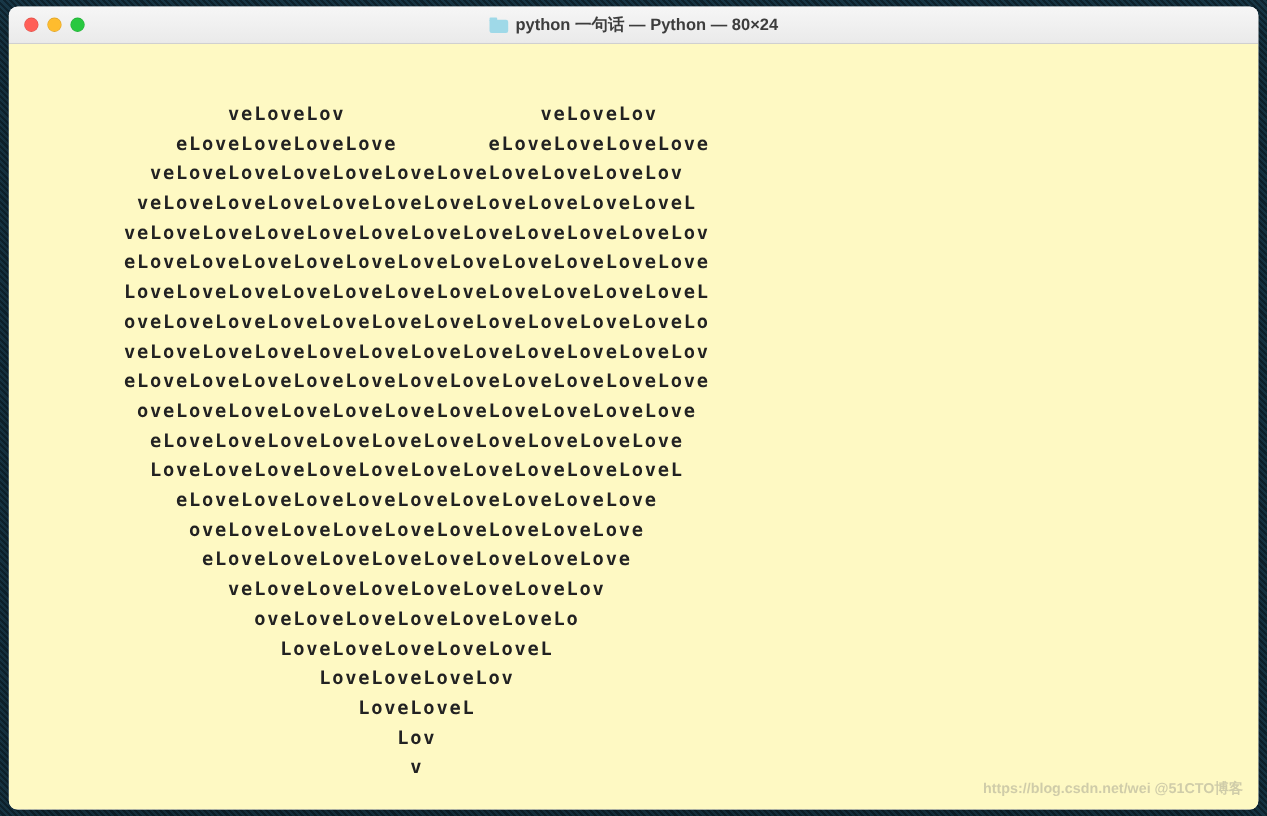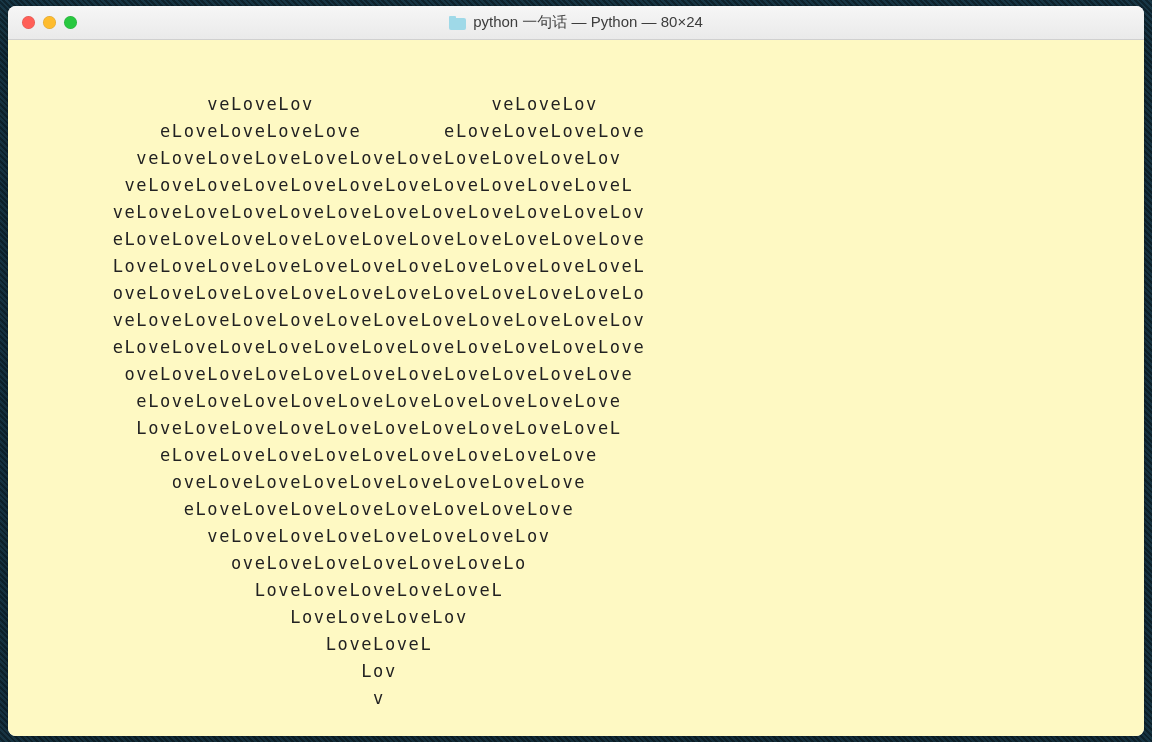--- a/index.html
+++ b/index.html
@@ -1,15 +1,15 @@
 <!DOCTYPE html>
 <html><head>
   <meta charset="utf-8">
   <style>
-    * { margin: 0; padding: 0; box-sizing: border-box; }
+    * { margin: 0; padding: 0; box-sizing: border-box; font-weight: bold; }
     html, body { width: 1152px; height: 742px; overflow: hidden; }
     body {
       background: repeating-linear-gradient(
         45deg,
         #1a3a4a,
         #1a3a4a 2px,
         #0f2530 2px,
         #0f2530 4px
       );
       font-family: -apple-system, BlinkMacSystemFont, "Helvetica Neue", sans-serif;
@@ -136,14 +136,15 @@
 <span>            eLoveLoveLoveLoveLoveLoveLoveLoveLove</span>
 <span>             oveLoveLoveLoveLoveLoveLoveLoveLove</span>
 <span>              eLoveLoveLoveLoveLoveLoveLoveLove</span>
 <span>                veLoveLoveLoveLoveLoveLoveLov</span>
 <span>                  oveLoveLoveLoveLoveLoveLo</span>
 <span>                    LoveLoveLoveLoveLoveL</span>
 <span>                       LoveLoveLoveLov</span>
 <span>                          LoveLoveL</span>
 <span>                             Lov</span>
 <span>                              v</span>
+    <div class="watermark">https://blog.csdn.net/wei @51CTO博客</div>
   </div>
 </div>
 
 </body></html>

